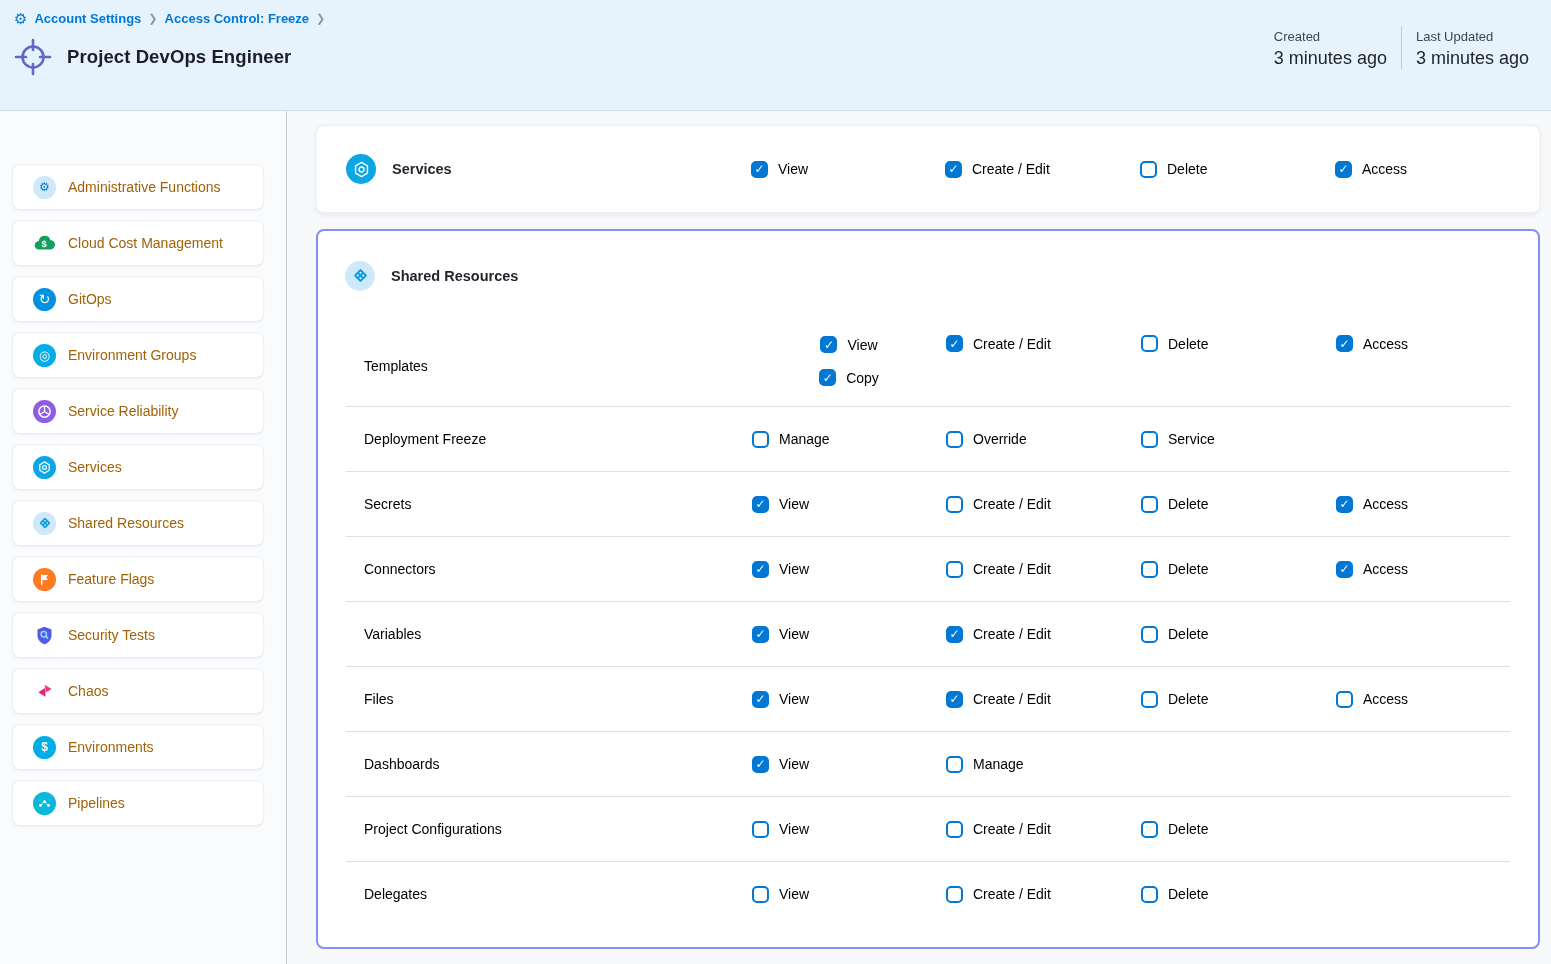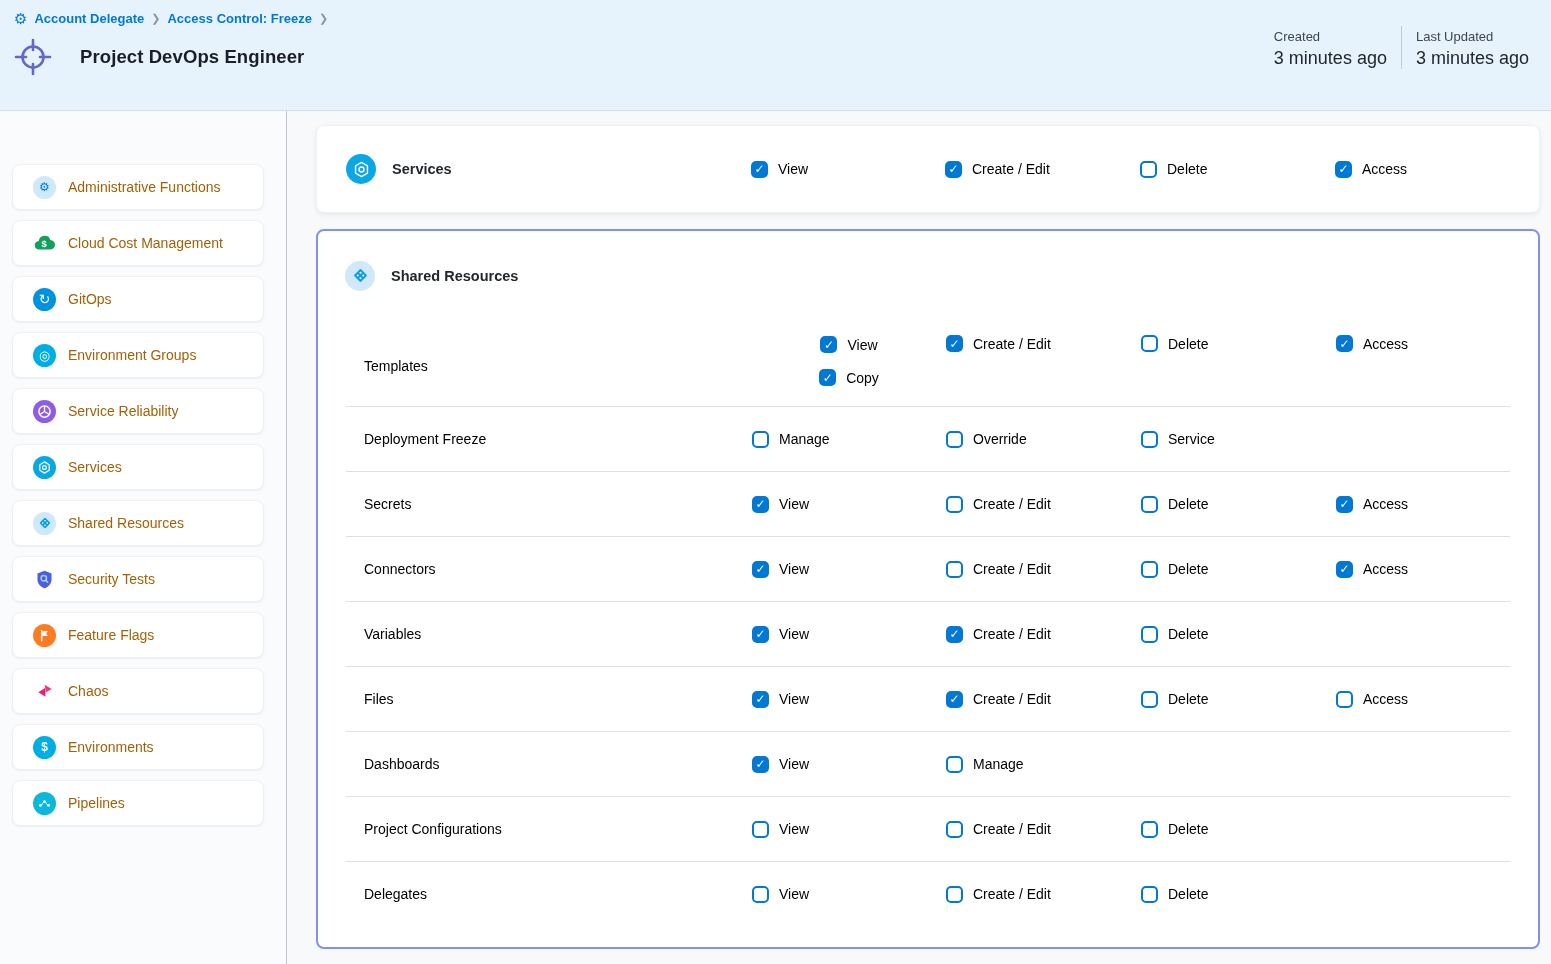--- a/index.html
+++ b/index.html
@@ -7,21 +7,21 @@
   body { font-family: "Liberation Sans", "DejaVu Sans", sans-serif; background:#f8f9fb; color:#22272d; }
 
   
   .header { position:relative; height:111px; background:#e6f3fc; border-bottom:1px solid #d5dde6; padding-left:14px; }
   .breadcrumb { display:flex; align-items:center; gap:7px; padding-top:11px; font-size:13px; font-weight:bold; }
   .breadcrumb .crumb { color:#0278d5; cursor:pointer; }
   .bc-gear { color:#0278d5; font-size:15px; line-height:1; }
   .bc-chevron { color:#8f92a8; font-size:11px; font-weight:normal; }
   .title-row { display:flex; align-items:center; margin-top:12px; }
   .role-icon { width:38px; height:38px; margin-left:0; }
-  .page-title { margin-left:28px; font-size:18.5px; font-weight:bold; color:#1c1e27; letter-spacing:.1px; }
+  .page-title { margin-left:15px; font-size:18.5px; font-weight:bold; color:#1c1e27; letter-spacing:.1px; }
   .meta { position:absolute; top:26px; right:8px; display:flex; align-items:stretch; }
   .meta-block { padding:0 14px; }
   .meta-label { font-size:13px; color:#3f4455; line-height:21px; }
   .meta-value { font-size:18px; color:#22272d; line-height:22px; }
   .meta-divider { width:1px; background:#c2cad6; }
 
   
   .body-wrap { display:flex; height:853px; }
   .sidebar { width:287px; border-right:1px solid #c3c6d0; padding:53px 22px 0 12px; background:#fafbfc; flex:none; }
   .sitem { display:flex; align-items:center; height:46px; background:#ffffff; border:1px solid #edeff3;
@@ -61,21 +61,21 @@
   .cb.checked { background:#0278d5; }
   .cb.checked .tick { display:block; }
   .cblabel { font-size:14px; color:#000000; white-space:nowrap; }
 </style>
 </head>
 <body>
 
 <div class="header">
   <div class="breadcrumb">
     <span class="bc-gear">⚙</span>
-    <span class="crumb">Account Delegate</span>
+    <span class="crumb">Account Settings</span>
     <span class="bc-chevron">❯</span>
     <span class="crumb">Access Control: Freeze</span>
     <span class="bc-chevron">❯</span>
   </div>
   <div class="title-row">
     <svg class="role-icon" viewBox="0 0 38 38">
       <circle cx="19" cy="19" r="10.5" fill="none" stroke="#6168c8" stroke-width="2.6"></circle>
       <line x1="19" y1="2" x2="19" y2="12" stroke="#6168c8" stroke-width="2.6" stroke-linecap="round"></line>
       <line x1="19" y1="26" x2="19" y2="36" stroke="#6168c8" stroke-width="2.6" stroke-linecap="round"></line>
       <line x1="2" y1="19" x2="12" y2="19" stroke="#6168c8" stroke-width="2.6" stroke-linecap="round"></line>
@@ -154,38 +154,38 @@
           <circle cx="8" cy="5.4" r="0.95" fill="#fff"></circle>
             <circle cx="5.4" cy="8" r="0.95" fill="#fff"></circle>
           <circle cx="10.6" cy="8" r="0.95" fill="#fff"></circle>
             <circle cx="8" cy="10.6" r="0.95" fill="#fff"></circle>
         </svg>
       </span>
       <span class="slabel">Shared Resources</span>
     </div>
 
     <div class="sitem">
+      <span class="sicon" style="background:#ff7b21;">
+        <svg width="13" height="13" viewBox="0 0 16 16">
+          <line x1="4.5" y1="2" x2="4.5" y2="14.5" stroke="#fff" stroke-width="1.7" stroke-linecap="round"></line>
+          <path d="M4.5 2.6 H12.2 L10 5.6 L12.2 8.6 H4.5 Z" fill="#fff"></path>
+        </svg>
+      </span>
+      <span class="slabel">Feature Flags</span>
+    </div>
+
+    <div class="sitem">
       <span class="sicon" style="background:transparent;">
         <svg width="21" height="21" viewBox="0 0 24 24">
           <path d="M12 2 L20 5 V12 C20 17 16.5 20.6 12 22 C7.5 20.6 4 17 4 12 V5 Z" fill="#4e5be4"></path>
           <circle cx="11.2" cy="10.6" r="3.1" fill="none" stroke="#9fd4f8" stroke-width="1.7"></circle>
           <line x1="13.5" y1="12.9" x2="15.6" y2="15" stroke="#9fd4f8" stroke-width="1.7" stroke-linecap="round"></line>
         </svg>
       </span>
       <span class="slabel">Security Tests</span>
-    </div>
-
-    <div class="sitem">
-      <span class="sicon" style="background:#ff7b21;">
-        <svg width="13" height="13" viewBox="0 0 16 16">
-          <line x1="4.5" y1="2" x2="4.5" y2="14.5" stroke="#fff" stroke-width="1.7" stroke-linecap="round"></line>
-          <path d="M4.5 2.6 H12.2 L10 5.6 L12.2 8.6 H4.5 Z" fill="#fff"></path>
-        </svg>
-      </span>
-      <span class="slabel">Feature Flags</span>
     </div>
 
     <div class="sitem">
       <span class="sicon" style="background:transparent;">
         <svg width="20" height="20" viewBox="0 0 24 24">
           <path d="M4 13.5 L12.5 8 L12.5 19 Z" fill="#e6236f"></path>
           <path d="M11.5 4.5 L20 9.5 L13.5 13.5 Z" fill="#f2338a"></path>
         </svg>
       </span>
       <span class="slabel">Chaos</span>

